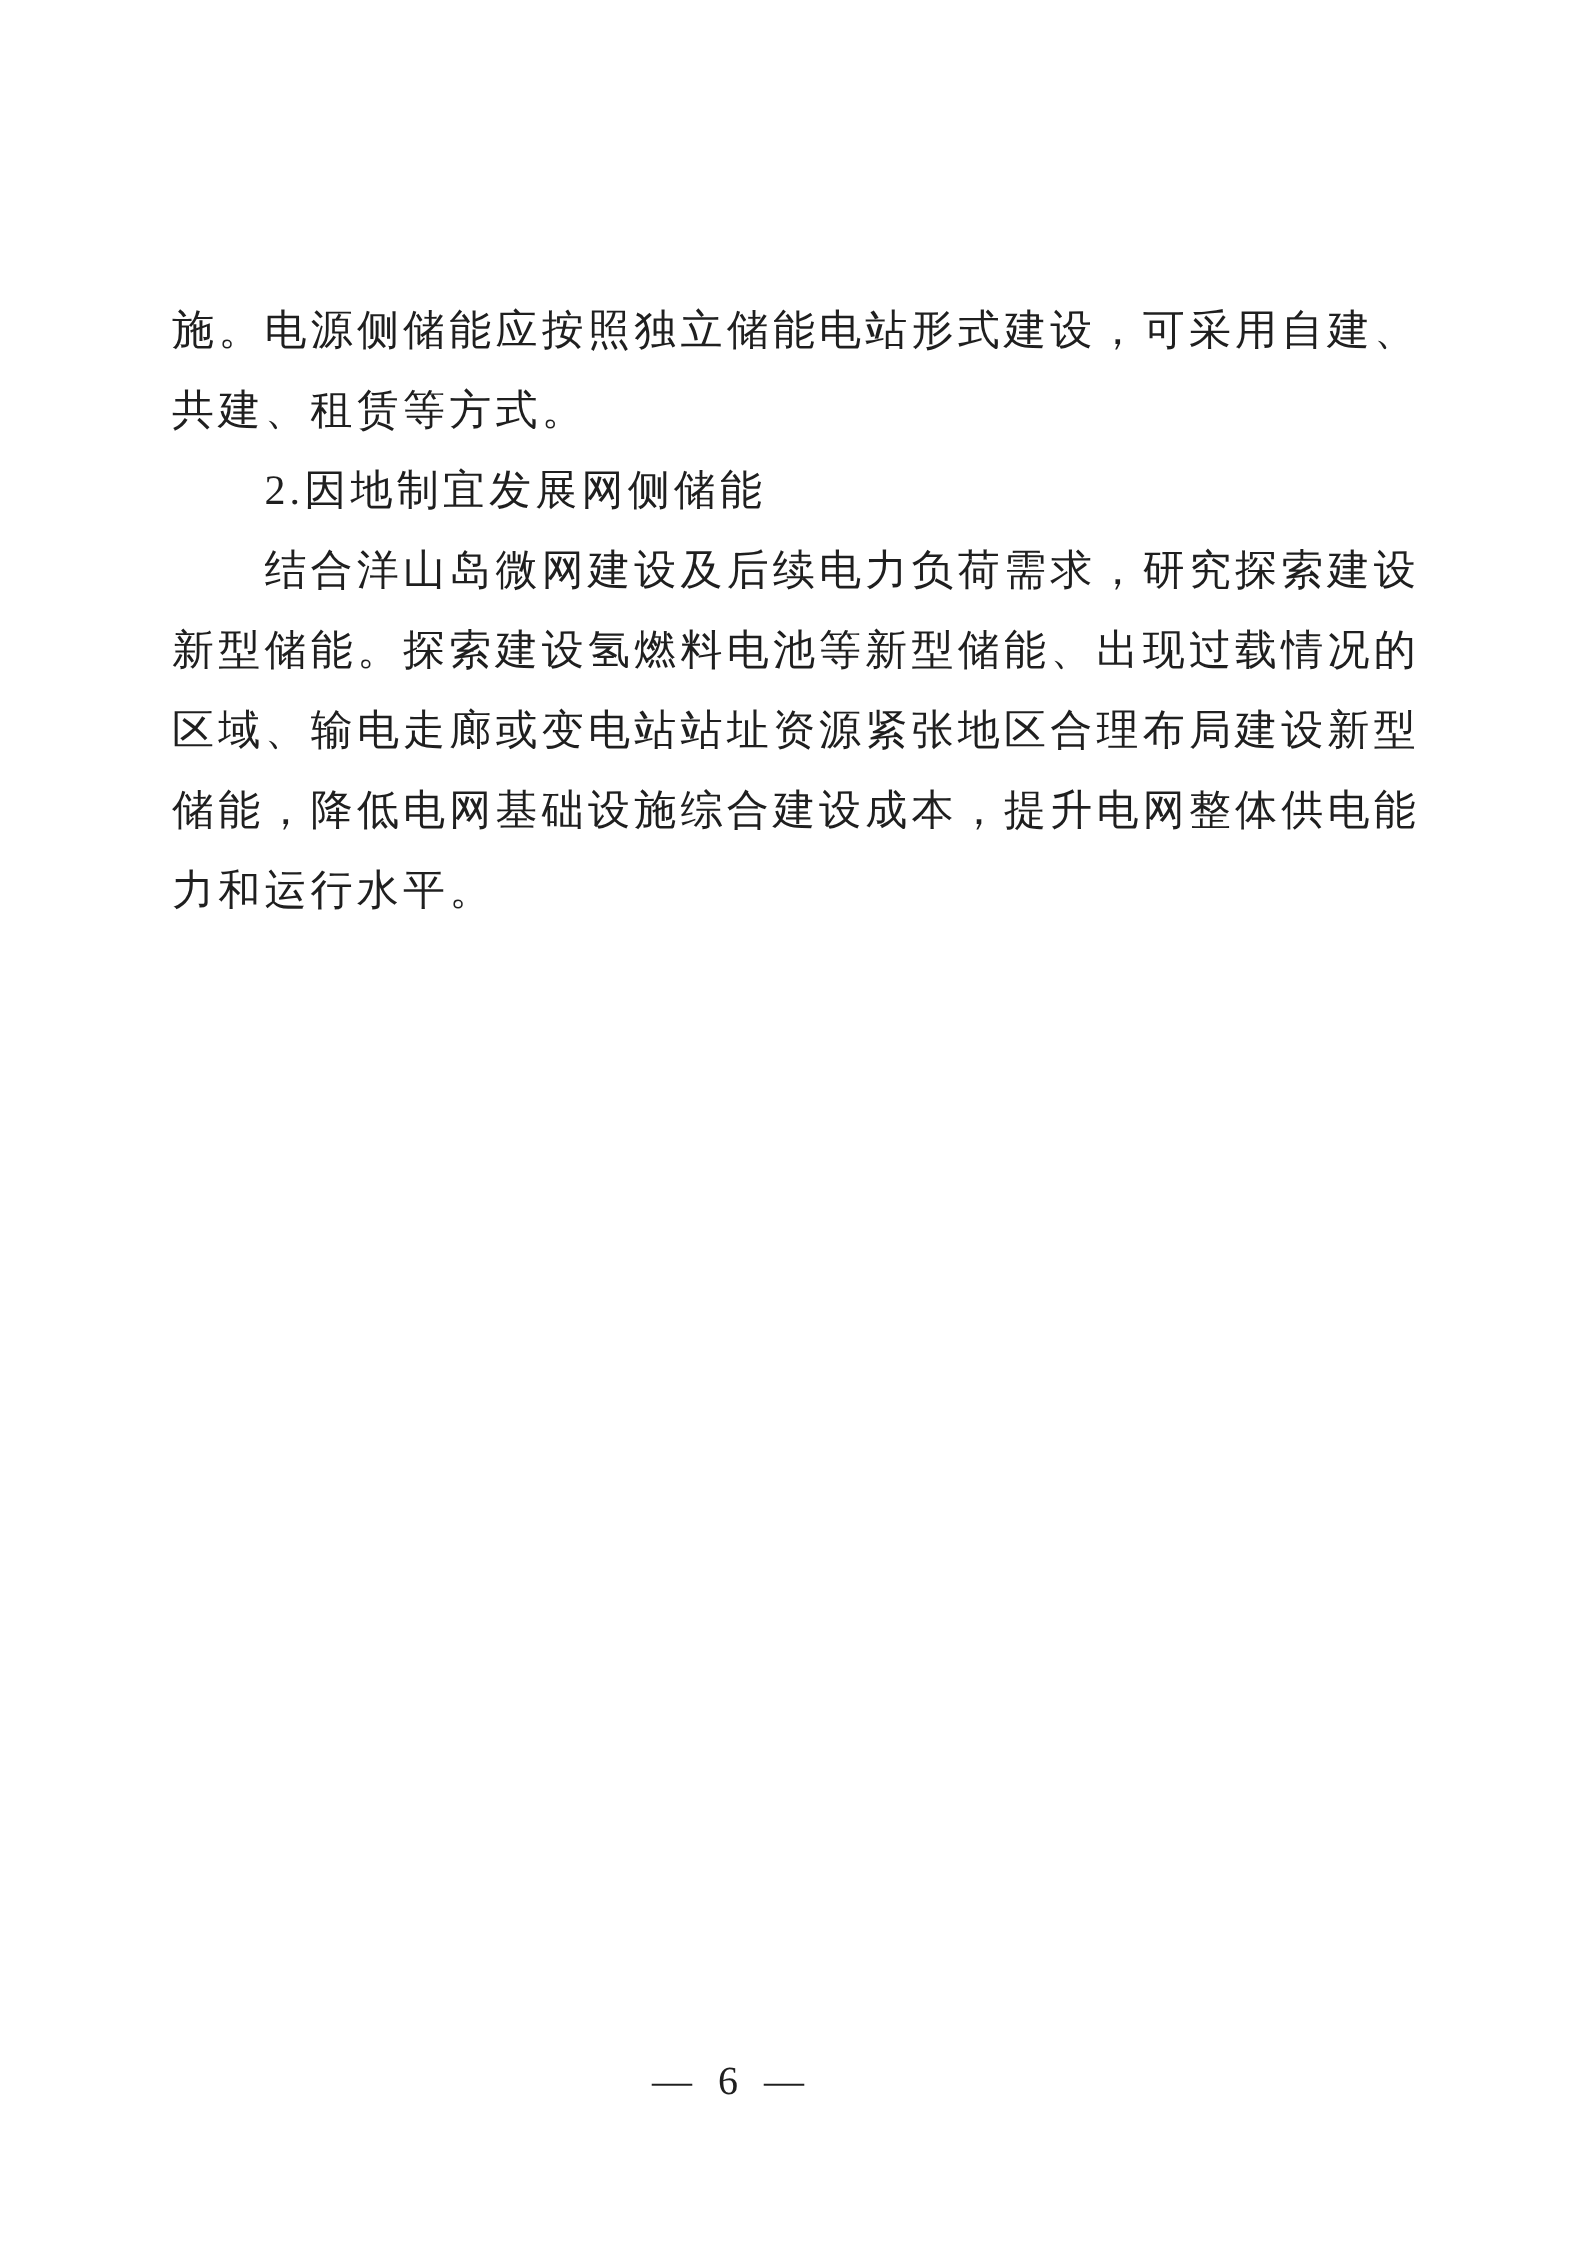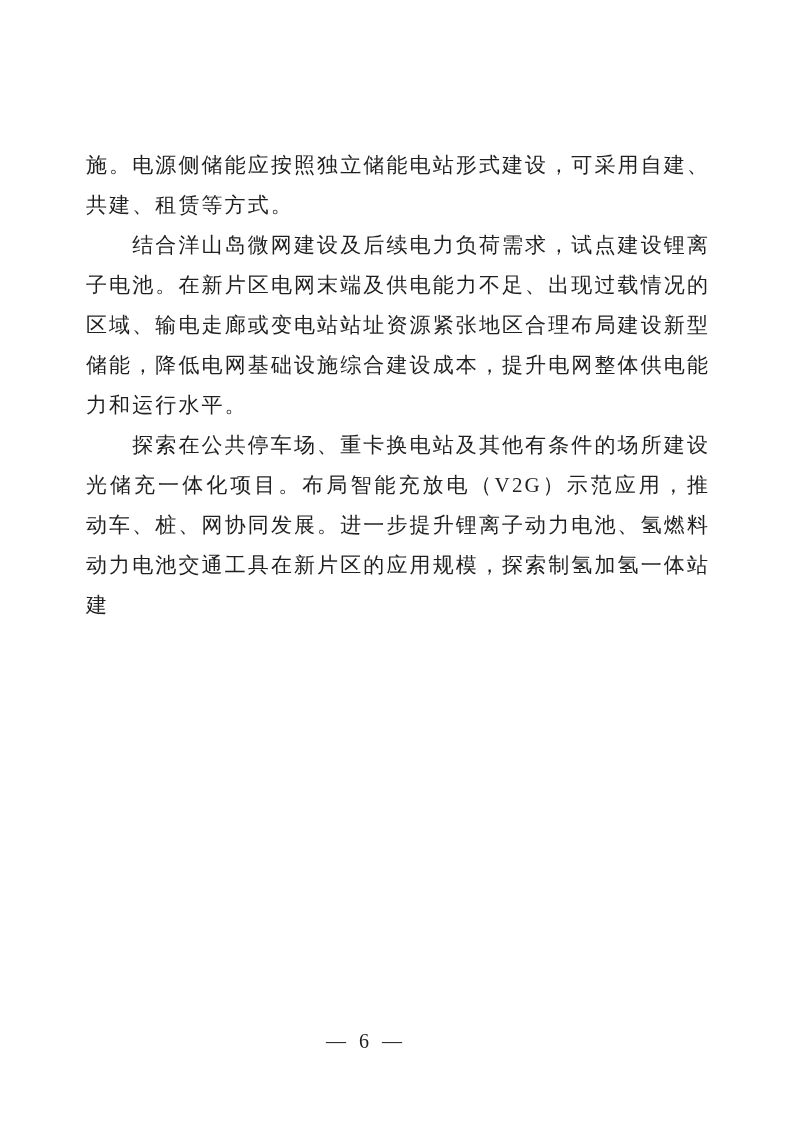--- a/index.html
+++ b/index.html
@@ -54,18 +54,18 @@
     letter-spacing: 4px;
     color: #1f1f1f;
   }
 </style>
 </head>
 <body>
 
 <div class="page">
   <div class="content">
     <p class="para-cont">施。电源侧储能应按照独立储能电站形式建设，可采用自建、共建、租赁等方式。</p>
-    <p class="para">结合洋山岛微网建设及后续电力负荷需求，试点建设锂离子电池。在新片区电网末端及供电能力不足、出现过载情况的区域、输电走廊或变电站站址资源紧张地区合理布局建设新型储能，降低电网基础设施综合建设成本，提升电网整体供电能力和运行水平。</p>
-    <p class="para">探索在公共停车场、重卡换电站及其他有条件的场所建设光储充一体化项目。布局智能充放电（V2G）示范应用，推动车、桩、网协同发展。进一步提升锂离子动力电池、氢燃料动力电池交通工具在新片区的应用规模，探索制氢加氢一体站建</p>
+    <p class="heading">2.因地制宜发展网侧储能</p>
+    <p class="para">结合洋山岛微网建设及后续电力负荷需求，研究探索建设新型储能。探索建设氢燃料电池等新型储能、出现过载情况的区域、输电走廊或变电站站址资源紧张地区合理布局建设新型储能，降低电网基础设施综合建设成本，提升电网整体供电能力和运行水平。</p>
   </div>
 
   <div class="footer">— 6 —</div>
 </div>
 
 </body></html>

